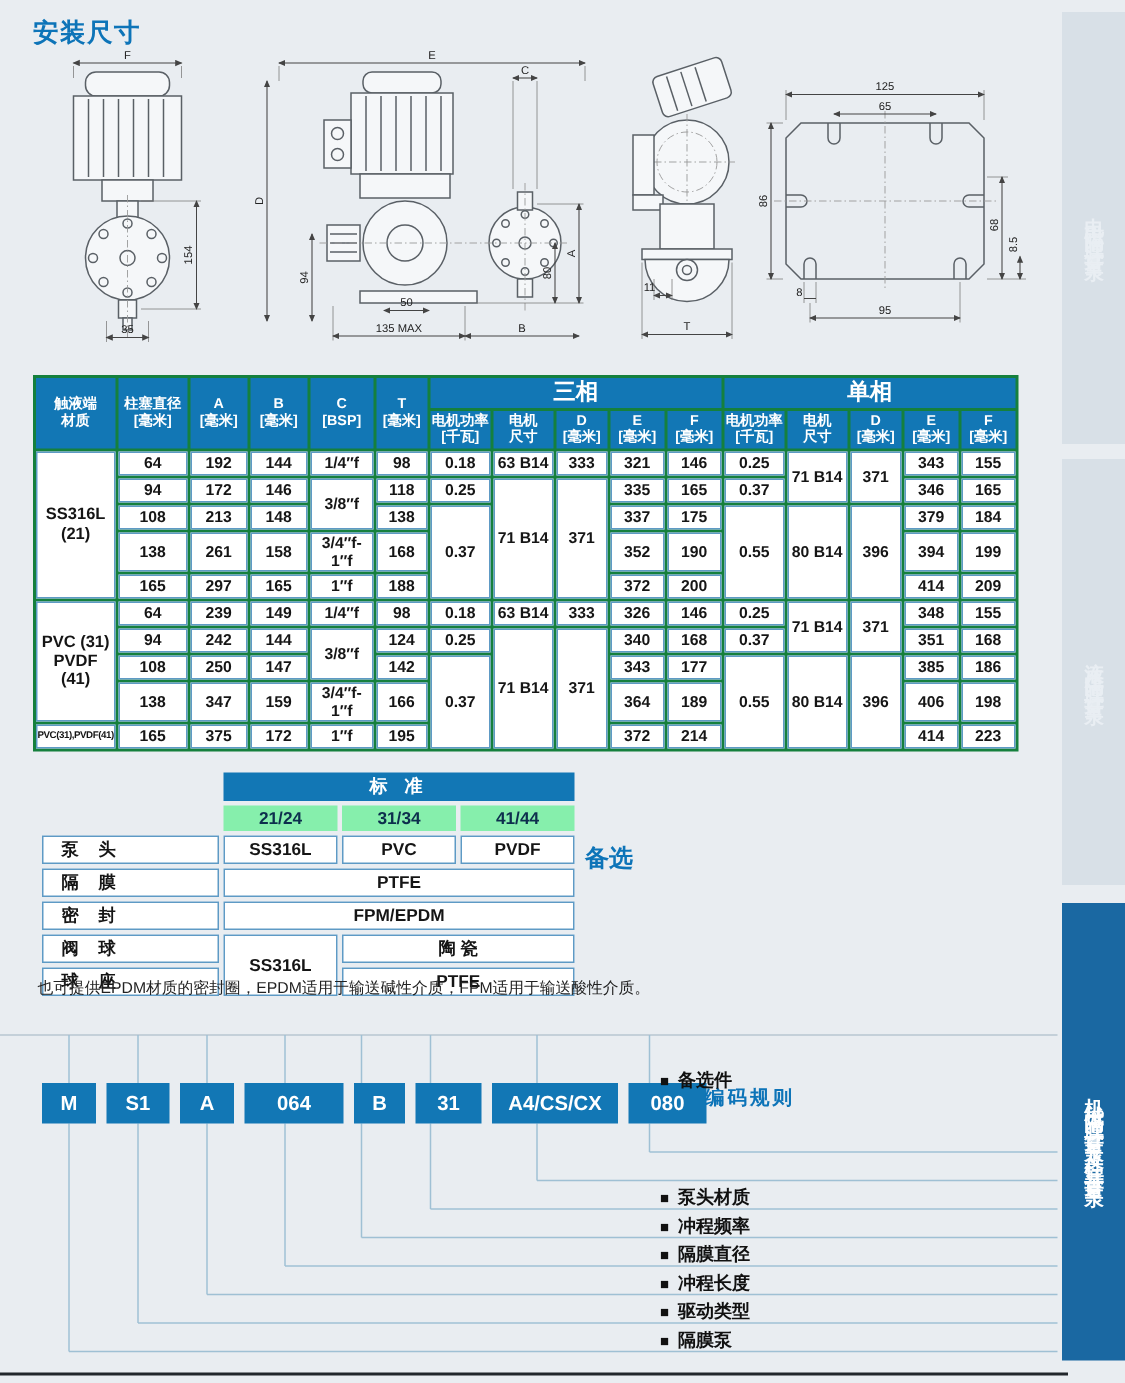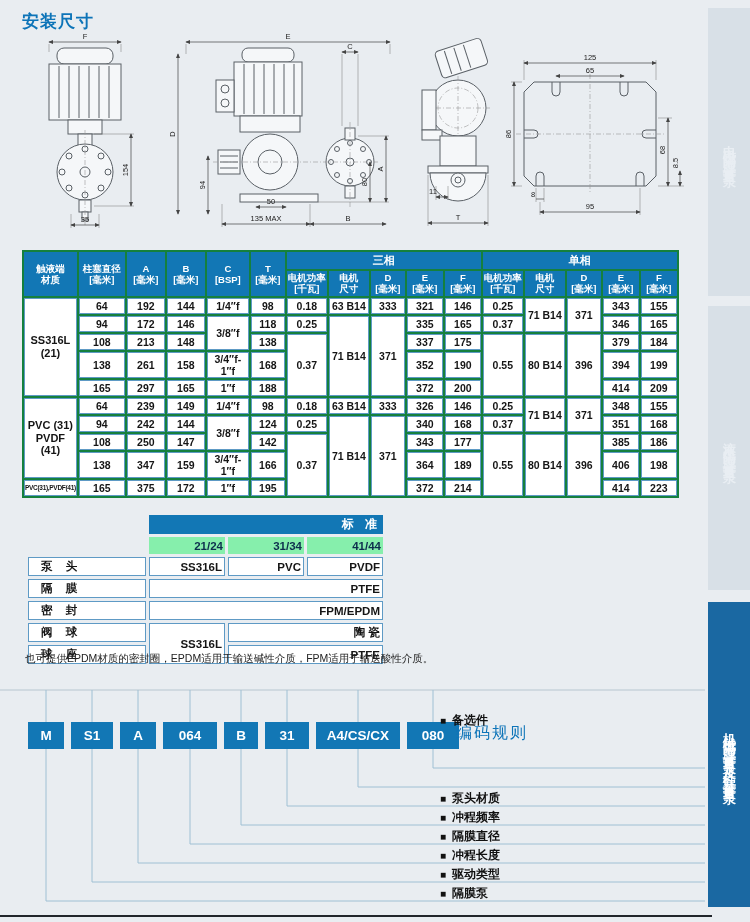--- a/index.html
+++ b/index.html
@@ -23,46 +23,46 @@
   .tab .vtxt{writing-mode:vertical-rl;font-size:13px;font-weight:bold;letter-spacing:5px}
   #tab1{top:8px;height:288px;background:#d8e0e7;color:#e9eef3}
   #tab2{top:306px;height:284px;background:#d8e0e7;color:#e9eef3}
   #tab3{top:602px;height:305px;background:#1a68a2;color:#ffffff}
 
   
   #mtable{position:absolute;left:22px;top:250px;border-collapse:separate;border-spacing:2px;
           background:#15803d;table-layout:fixed}
   #mtable th{background:#1277b5;color:#fff;font-size:9.5px;font-weight:bold;line-height:1.2;
              white-space:pre-line;padding:1px 0;text-align:center}
-  #mtable th.group{font-size:11px;height:15px}
+  #mtable th.group{font-size:15px;height:15px}
   #mtable td{background:#fff;border:1px solid #5e9ac5;font-size:10.5px;font-weight:600;color:#151515;
              text-align:center;padding:0;height:14px;line-height:1.15;white-space:pre-line}
   #mtable td.mat{font-weight:bold;font-size:11px}
   #mtable td.mat-sm{font-size:6.5px;font-weight:bold;letter-spacing:-.3px}
 
   
   #stable{position:absolute;left:25px;top:512px;border-collapse:separate;border-spacing:3px;table-layout:fixed}
-  #stable td{font-size:11.5px;font-weight:600;text-align:right;height:15px;padding:1px 2px;color:#151515}
+  #stable td{font-size:11.5px;font-weight:600;text-align:center;height:15px;padding:1px 2px;color:#151515}
   #stable td.s-empty{background:transparent;border:none}
   #stable td.s-hdr{background:#1277b5;color:#fff;font-weight:bold;letter-spacing:4px;font-size:12px}
   #stable td.s-sub{background:#86efac;color:#0d2f4d;font-weight:bold}
   #stable td.s-lbl{background:#fff;border:1px solid #5e9ac5;text-align:left;padding-left:12px;letter-spacing:5px}
   #stable td.s-val{background:#fff;border:1px solid #5e9ac5}
   .footnote{position:absolute;left:25px;top:652px;font-size:10.5px;color:#222}
 
   
   #optional{position:absolute;left:390px;top:562px;width:315px}
   #optional h3{margin:0;font-size:16px;font-weight:bold;color:#0d74b8}
   #optional p{margin:7px 0 0 0;font-size:12.5px;line-height:2.05;color:#1a1a1a}
 
   
   #codes{position:absolute;left:28px;top:722px;display:flex;gap:7px}
   .code{height:27px;background:#1277b5;color:#fff;font-weight:bold;font-size:13.5px;
         display:flex;align-items:center;justify-content:center}
-  #ctitle{position:absolute;left:456px;top:723px;font-size:16px;font-weight:normal;color:#0d74b8;letter-spacing:2px}
+  #ctitle{position:absolute;left:470px;top:723px;font-size:13px;font-weight:bold;color:#0d74b8;letter-spacing:2px}
   .clabel{position:absolute;left:440px;font-size:12px;font-weight:600;color:#111;white-space:nowrap}
   .clabel .bullet{font-size:10px;margin-right:6px;color:#111}
   #connectors{position:absolute;left:0;top:688px}
   .bottom-line{position:absolute;left:0;top:915px;width:712px;height:2px;background:#21262b}
 </style>
 </head>
 <body>
 
 <div id="page">
 
@@ -491,20 +491,21 @@
     </tr>
     <tr>
       <td class="s-lbl">球 座</td>
       <td class="s-val" colspan="2">PTFE</td>
     </tr>
   </tbody>
     </table>
   <div class="footnote">也可提供EPDM材质的密封圈，EPDM适用于输送碱性介质，FPM适用于输送酸性介质。</div>
 
   <div id="optional">
+    <h3>备选</h3>
   </div>
 
   <svg id="connectors" width="712" height="226" viewBox="0 0 712 226">
     <line x1="0" y1="2" x2="705" y2="2" stroke="#b7c6d0" stroke-width="1"></line>
     <g stroke="#9fc0d4" stroke-width="1">
       <line x1="46" y1="2" x2="46" y2="34"></line>
         <line x1="92" y1="2" x2="92" y2="34"></line>
       <line x1="138" y1="2" x2="138" y2="34"></line>
         <line x1="190" y1="2" x2="190" y2="34"></line>
       <line x1="241" y1="2" x2="241" y2="34"></line>
@@ -527,21 +528,21 @@
         <line x1="92" y1="194" x2="705" y2="194"></line>
       <line x1="46" y1="61" x2="46" y2="213"></line>
         <line x1="46" y1="213" x2="705" y2="213"></line>
     </g>
   </svg>
 
   <div id="codes">
     <div class="code" style="width:36px">M</div>
     <div class="code" style="width:42px">S1</div>
     <div class="code" style="width:36px">A</div>
-    <div class="code" style="width:54px">064</div>
+    <div class="code" style="width:66px">064</div>
     <div class="code" style="width:34px">B</div>
     <div class="code" style="width:44px">31</div>
     <div class="code" style="width:84px">A4/CS/CX</div>
     <div class="code" style="width:52px">080</div>
   </div>
   <div id="ctitle">编码规则</div>
 
   <div class="clabel" style="top:712px">
     <span class="bullet">■</span><span>备选件</span>
   </div>

